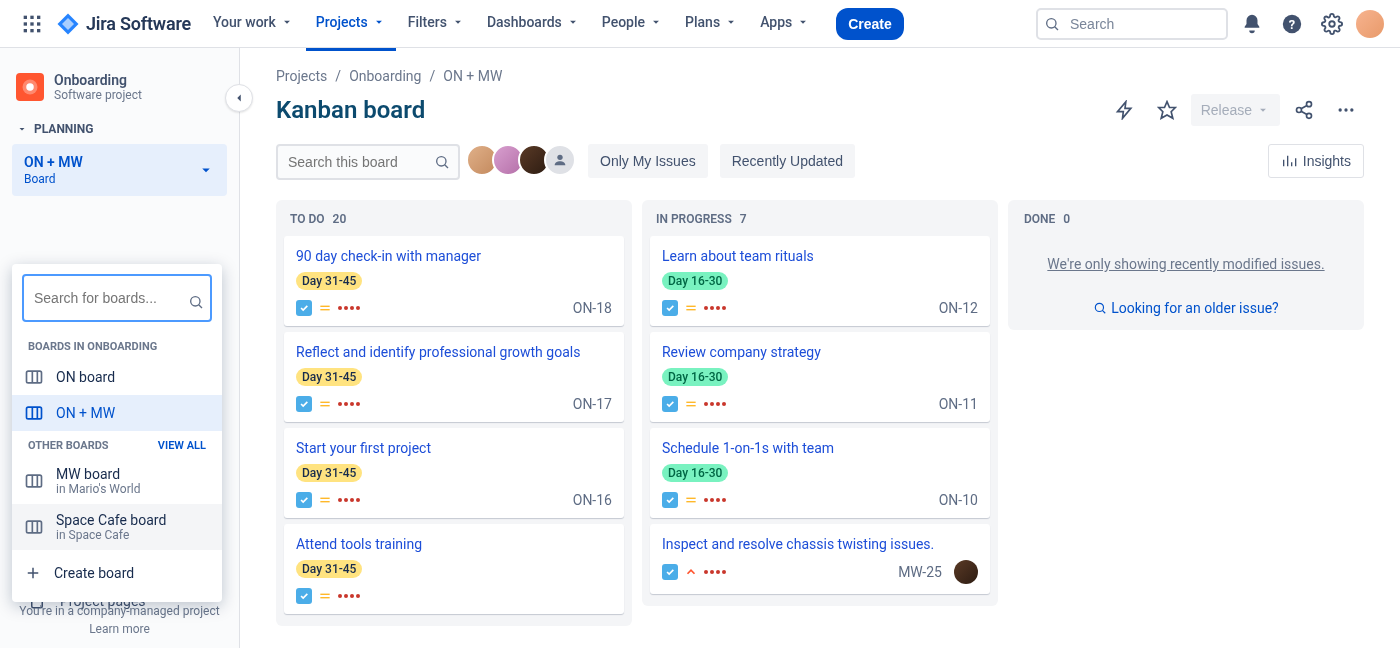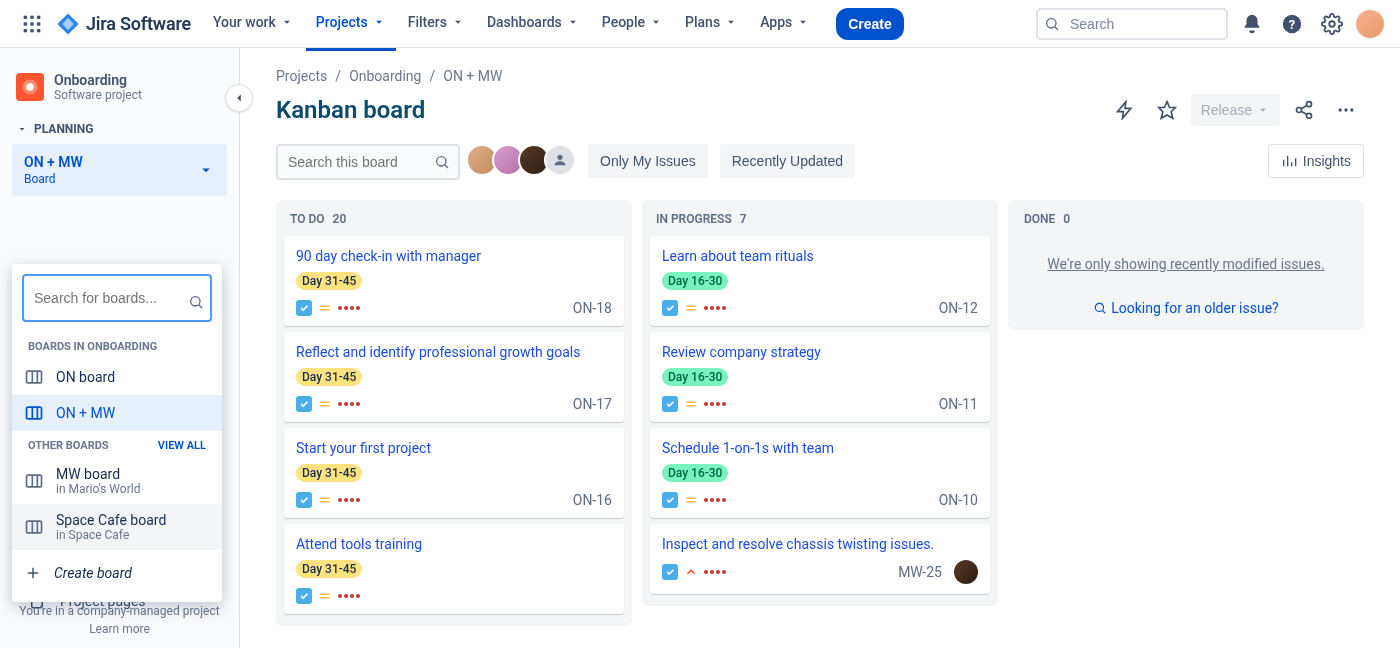--- a/index.html
+++ b/index.html
@@ -45,21 +45,21 @@
 .dd-search-icon { position: absolute; right: 18px; top: 20px; color: #5E6C84; }
 .dd-label { font-size: 11px; font-weight: 700; color: #6B778C; padding: 8px 16px 6px; display: flex; justify-content: space-between; align-items: center; }
 .dd-view-all { color: #0052CC; font-weight: 600; cursor: pointer; font-size: 11px; }
 .dd-item { display: flex; align-items: center; gap: 12px; padding: 8px 12px; cursor: pointer; }
 .dd-item.selected { background: #E6EFFC; color: #0052CC; }
 .dd-item.selected .board-glyph { color:#0052CC; }
 .board-glyph { width: 20px; height: 20px; color: #5E6C84; flex-shrink: 0; }
 .dd-item-title { font-size: 14px; color: #172B4D; }
 .dd-item.selected .dd-item-title { color: #0052CC; }
 .dd-item-sub { font-size: 12px; color: #6B778C; }
-.dd-create { display: flex; align-items: center; gap: 12px; padding: 10px 12px; cursor: pointer; border-top: 0px solid #DFE1E6; margin-top: 4px; font-style: italic; }
+.dd-create { display: flex; align-items: center; gap: 12px; padding: 10px 12px; cursor: pointer; border-top: 0px solid #DFE1E6; margin-top: 4px; }
 
 .sidebar-footer { position: absolute; bottom: 12px; left: 0; right: 0; text-align: center; }
 .sidebar-pages-item { display: flex; align-items:center; gap:14px; padding: 8px 16px; color:#42526E; position:absolute; top:536px; left:12px;}
 .footer-line1 { font-size: 12px; color: #6B778C; }
 .footer-link { font-size: 12px; color: #6B778C; margin-top: 4px; cursor: pointer; }
 
 
 .main { flex: 1; padding: 20px 36px 0 36px; overflow: hidden; }
 .breadcrumbs { display: flex; gap: 8px; color: #6B778C; font-size: 14px; margin-bottom: 8px; }
 .bc-item { cursor: pointer; color: #6B778C; }

